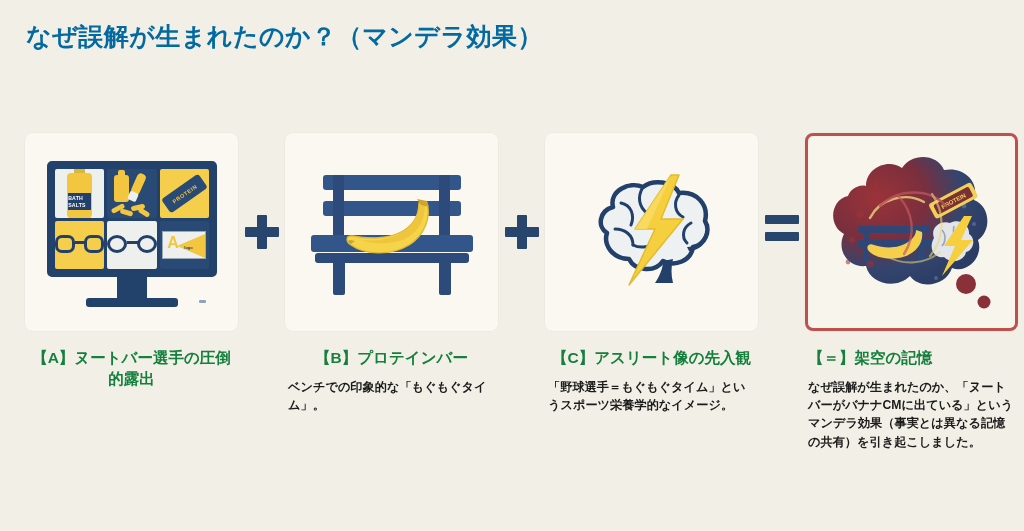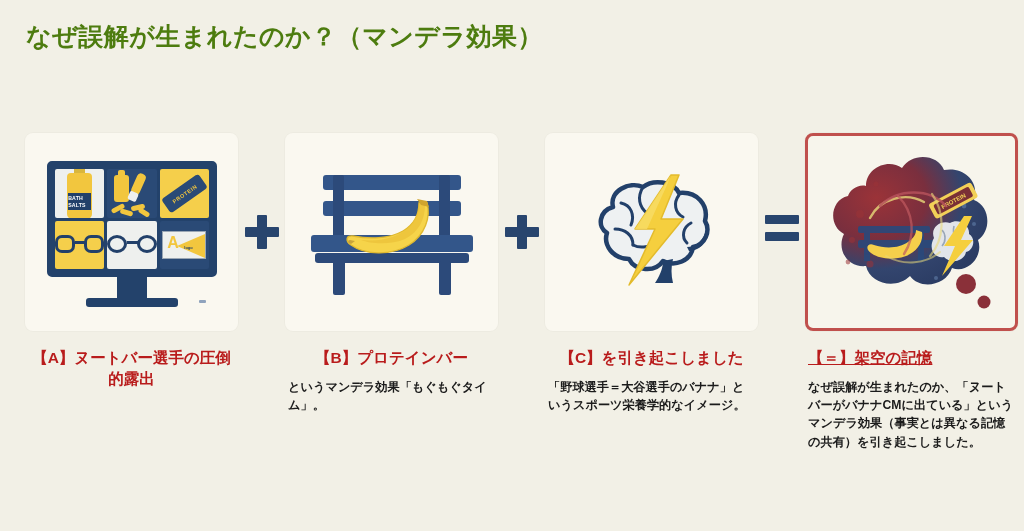--- a/index.html
+++ b/index.html
@@ -8,21 +8,21 @@
     width:1024px;height:531px;overflow:hidden;
     background:#f2f0e6;
     font-family:"Liberation Sans","DejaVu Sans",sans-serif;
     color:#1b1b1b;
     position:relative;
   }
   
   .page-title{
     position:absolute;left:26px;top:20px;
     font-size:25px;font-weight:bold;letter-spacing:.5px;
-    color:#4d7c0f;
+    color:#0369a1;
   }
   
   .equation{
     position:absolute;left:0;top:133px;width:1024px;height:395px;
     display:flex;flex-direction:row;align-items:flex-start;
   }
   .col{
     width:213px;display:flex;flex-direction:column;align-items:stretch;
     flex:0 0 auto;
   }
@@ -53,23 +53,23 @@
     position:relative;overflow:hidden;
     box-shadow:0 0 0 1px rgba(0,0,0,0.02);
   }
   .card.highlight{
     border:3px solid #c0504d;box-sizing:border-box;background:#f7f5ec;
   }
   
   .cap{padding:0 3px;}
   .cap-head{
     margin-top:17px;text-align:center;
-    font-size:15.5px;font-weight:bold;line-height:1.34;color:#b91c1c;
-  }
-  .cap-head.left{text-align:left;text-decoration:underline;}
+    font-size:15.5px;font-weight:bold;line-height:1.34;color:#15803d;
+  }
+  .cap-head.left{text-align:left;}
   .cap-body{
     margin-top:9px;font-size:12.2px;font-weight:bold;line-height:1.5;
     color:#1b1b1b;
   }
 
   
   .tv{position:absolute;left:22px;top:28px;width:170px;}
   .tv-screen{
     width:170px;height:116px;background:#23426b;
     border:5px solid #23426b;border-radius:5px;box-sizing:border-box;
@@ -255,21 +255,21 @@
             <path d="M86 6 C90 20 84 38 68 48 C50 59 24 58 10 48 C4 44 5 38 12 39 C28 42 48 42 62 34 C74 27 78 16 78 6 Z" fill="#f6d44a" stroke="#e0b92f" stroke-width="1.4"></path>
             <path d="M78 6 C78 14 75 22 69 29 C58 41 38 45 20 43 C30 47 50 48 64 42 C78 35 84 22 84 8 Z" fill="#ecc33b" opacity="0.85"></path>
             <path d="M76 2 L86 4 L88 10 L80 8 Z" fill="#cfa42e"></path>
             <path d="M10 47 C7 46 6 43 9 43 L14 44 Z" fill="#c9a43a"></path>
           </svg>
         </div>
       </div>
     </div>
     <div class="cap">
       <div class="cap-head">【B】プロテインバー</div>
-      <div class="cap-body">というマンデラ効果「もぐもぐタイム」。</div>
+      <div class="cap-body">ベンチでの印象的な「もぐもぐタイム」。</div>
     </div>
   </div>
 
   <div class="op">
     <div class="op-plus"></div>
   </div>
 
   <div class="col">
     <div class="card">
       <div class="brainwrap">
@@ -291,22 +291,22 @@
             </g>
           </g>
           <g>
             <path d="M96 2 L60 56 L80 56 L54 112 L108 46 L86 46 L104 2 Z" fill="#f5cf3e" stroke="#e3bb2c" stroke-width="1.5" stroke-linejoin="round"></path>
             <path d="M96 2 L60 56 L72 56 L92 12 Z" fill="#f8dc66" opacity="0.8"></path>
           </g>
         </svg>
       </div>
     </div>
     <div class="cap">
-      <div class="cap-head">【C】を引き起こしました</div>
-      <div class="cap-body">「野球選手＝大谷選手のバナナ」というスポーツ栄養学的なイメージ。</div>
+      <div class="cap-head">【C】アスリート像の先入観</div>
+      <div class="cap-body">「野球選手＝もぐもぐタイム」というスポーツ栄養学的なイメージ。</div>
     </div>
   </div>
 
   <div class="op">
     <div class="op-eq"></div>
   </div>
 
   <div class="col">
     <div class="card highlight">
       <div class="cloudwrap">

